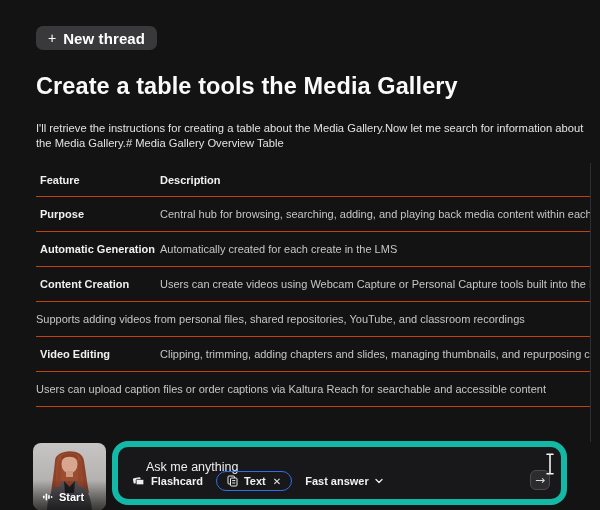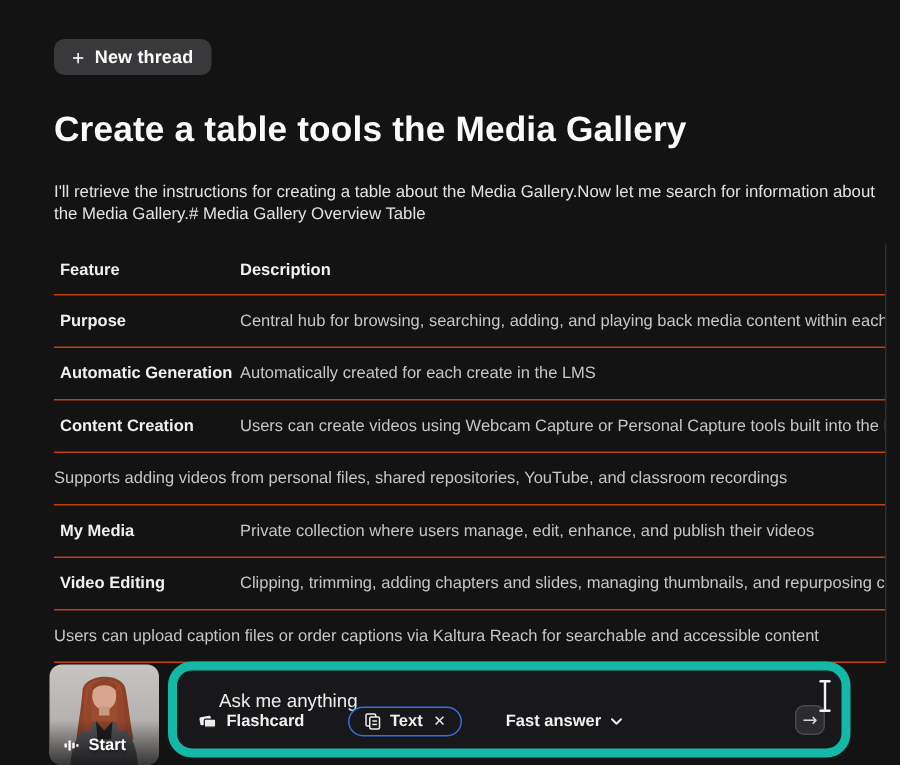--- a/index.html
+++ b/index.html
@@ -8,21 +8,21 @@
   .screen { position: relative; width: 600px; height: 510px; background: #131314; overflow: hidden; }
 
   
   .new-thread {
     position: absolute; left: 36px; top: 26px; height: 24px;
     display: inline-flex; align-items: center; gap: 7px;
     background: #39393b; border: none; border-radius: 7px;
     padding: 0 12px; color: #fff; cursor: pointer;
   }
   .new-thread .plus { font-size: 14px; font-weight: 400; line-height: 1; color: #fff; margin-top: -1px; }
-  .new-thread .nt-label { font-size: 12px; font-weight: 700; letter-spacing: .1px; text-align: right; }
+  .new-thread .nt-label { font-size: 15px; font-weight: 700; letter-spacing: .1px; text-align: right; }
 
   
   .page-title {
     position: absolute; left: 36px; top: 73px; width: 560px;
     font-size: 23.5px; font-weight: 700; color: #fafafa; letter-spacing: .1px;
   }
   .intro {
     position: absolute; left: 36px; top: 121px; width: 556px;
     font-size: 11.2px; line-height: 14.5px; color: #e2e2e2; font-weight: 400;
   }
@@ -50,21 +50,21 @@
     background: #18181a; border: 6px solid #14b8a6; border-radius: 16px;
   }
   .ask-input {
     position: absolute; left: 28px; top: 10px; width: 330px; height: 20px;
     background: transparent; border: none; outline: none;
     color: #ededed; font-size: 12.5px; font-weight: 400;
     font-family: "Liberation Sans", "DejaVu Sans", sans-serif;
   }
   .ask-input::placeholder { color: #ededed; opacity: 1; }
   .chip-row {
-    position: absolute; left: 12px; bottom: 8px; display: flex; align-items: flex-start; gap: 27px;
+    position: absolute; left: 12px; bottom: 8px; display: flex; align-items: flex-start; gap: 11px;
   }
   .chip {
     display: inline-flex; align-items: center; gap: 6px; background: transparent;
     border: none; color: #f0f0f0; font-size: 11px; font-weight: 700; cursor: pointer;
     height: 20px; padding: 0 2px; font-family: inherit;
   }
   .chip.selected {
     border: 1.5px solid #2f6fe6; border-radius: 999px; padding: 0 10px;
   }
   .chip .x { font-size: 10px; font-weight: 400; color: #e6e6e6; margin-left: 1px; cursor: pointer; }
@@ -120,24 +120,20 @@
     <div class="trow">
       <div class="c-feature">Automatic Generation</div>
       <div class="c-desc">Automatically created for each create in the LMS</div>
     </div>
     <div class="trow">
       <div class="c-feature">Content Creation</div>
       <div class="c-desc">Users can create videos using Webcam Capture or Personal Capture tools built into the LMS</div>
     </div>
     <div class="trow">
       <div class="c-desc">Supports adding videos from personal files, shared repositories, YouTube, and classroom recordings</div>
-    </div>
-    <div class="trow">
-      <div class="c-feature">My Media</div>
-      <div class="c-desc">Private collection where users manage, edit, enhance, and publish their videos</div>
     </div>
     <div class="trow">
       <div class="c-feature">Video Editing</div>
       <div class="c-desc">Clipping, trimming, adding chapters and slides, managing thumbnails, and repurposing content</div>
     </div>
     <div class="trow">
       <div class="c-desc">Users can upload caption files or order captions via Kaltura Reach for searchable and accessible content</div>
     </div>
   </div>
 

